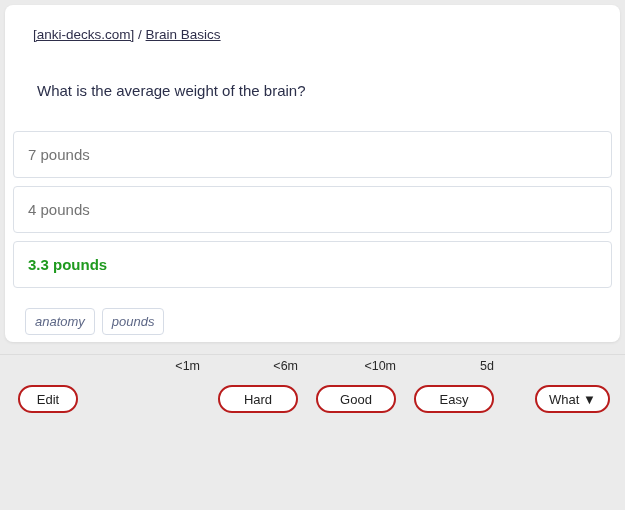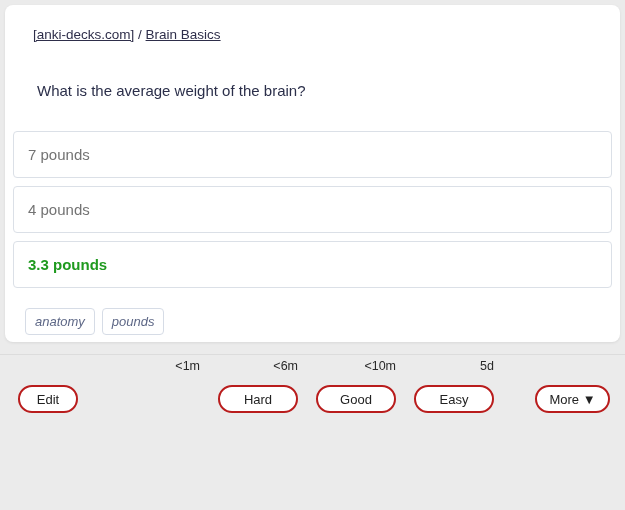--- a/index.html
+++ b/index.html
@@ -131,14 +131,14 @@
 
   <span class="interval-label" style="left:218px;">&lt;6m</span>
   <button class="btn" style="left:218px; width:80px;">Hard</button>
 
   <span class="interval-label" style="left:316px;">&lt;10m</span>
   <button class="btn" style="left:316px; width:80px;">Good</button>
 
   <span class="interval-label" style="left:414px;">5d</span>
   <button class="btn" style="left:414px; width:80px;">Easy</button>
 
-  <button class="btn" style="left:535px; width:75px;">More ▼</button>
+  <button class="btn" style="left:535px; width:75px;">What ▼</button>
 </div>
 
 </body></html>

